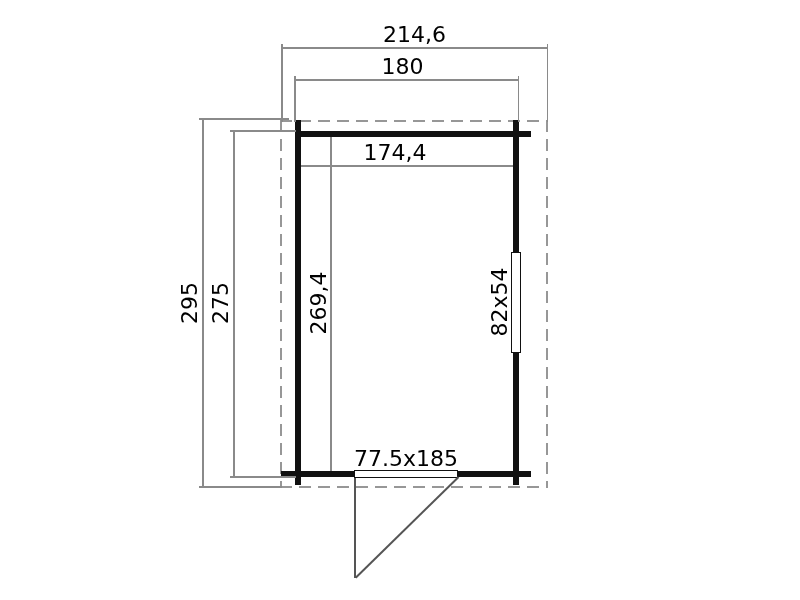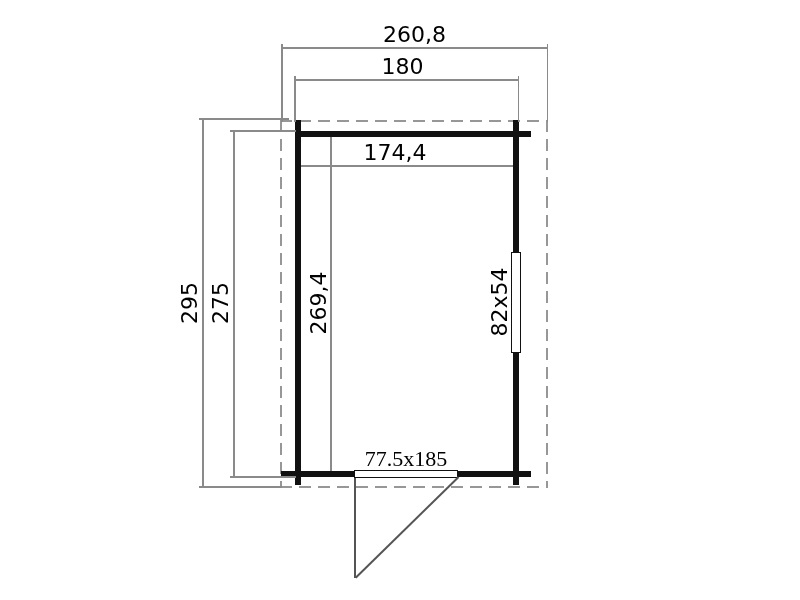--- a/index.html
+++ b/index.html
@@ -57,21 +57,21 @@
   <div class="opening" style="left:511px;top:252px;width:10px;height:101px;"></div>
 
   <div class="opening" style="left:354px;top:470px;width:104px;height:8px;"></div>
   <div class="swing" style="left:354px;top:478px;width:1.5px;height:100px;"></div>
   <div class="swing" style="left:355px;top:577px;width:144px;height:1.5px;transform-origin:0 0;transform:rotate(-44.4deg);"></div>
 
   <div style="left:0;top:0;">
     <div class="hline" style="left:281px;top:47px;width:267px;"></div>
     <div class="vline" style="left:281px;top:44px;height:78px;"></div>
     <div class="vline" style="left:546.5px;top:44px;height:78px;"></div>
-    <div class="hlabel" style="left:281px;top:23px;width:267px;">260,8</div>
+    <div class="hlabel" style="left:281px;top:23px;width:267px;">214,6</div>
   </div>
 
   <div style="left:0;top:0;">
     <div class="hline" style="left:294px;top:79px;width:225px;"></div>
     <div class="vline" style="left:294px;top:76px;height:46px;"></div>
     <div class="vline" style="left:517.5px;top:76px;height:46px;"></div>
     <div class="hlabel" style="left:290px;top:55px;width:225px;">180</div>
   </div>
 
   <div style="left:0;top:0;">
@@ -93,15 +93,15 @@
     <div class="hlabel" style="left:301px;top:141px;width:188px;">174,4</div>
   </div>
 
   <div style="left:0;top:0;">
     <div class="vline" style="left:330px;top:137px;height:334px;"></div>
     <div class="vlabel" style="left:319px;top:303px;">269,4</div>
   </div>
 
   <div class="vlabel" style="left:500px;top:302px;">82x54</div>
 
-  <div class="hlabel" style="left:354px;top:447px;width:104px;font-family:Liberation Serif, serif;">77.5x185</div>
+  <div class="hlabel" style="left:354px;top:447px;width:104px;">77.5x185</div>
 
 </div>
 
 </body></html>

